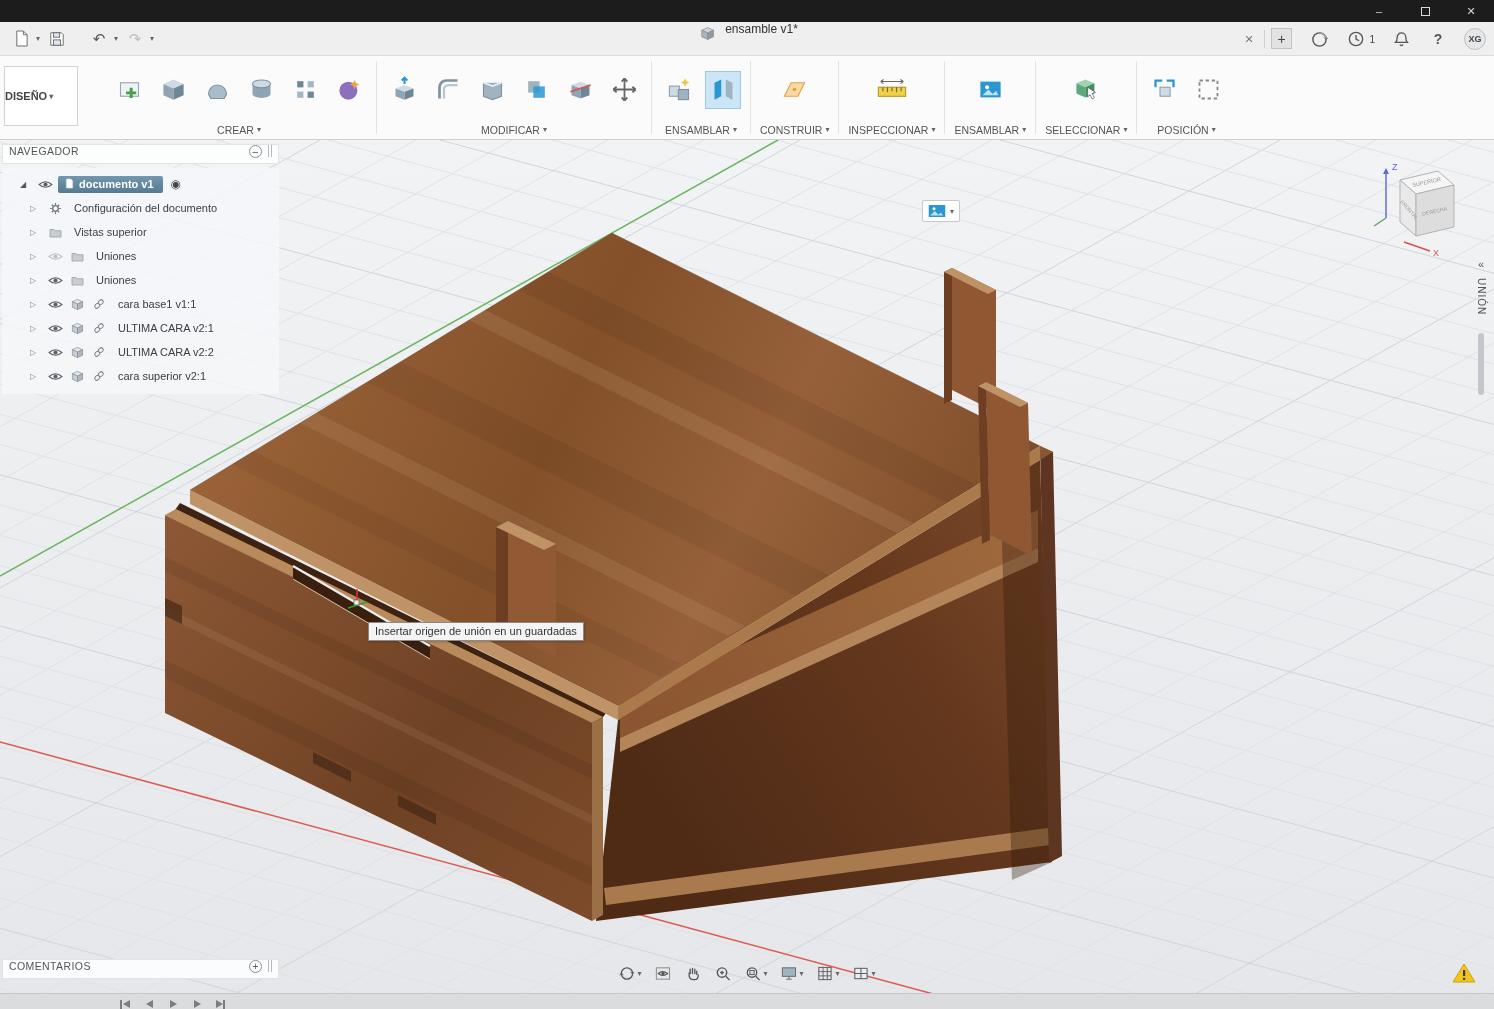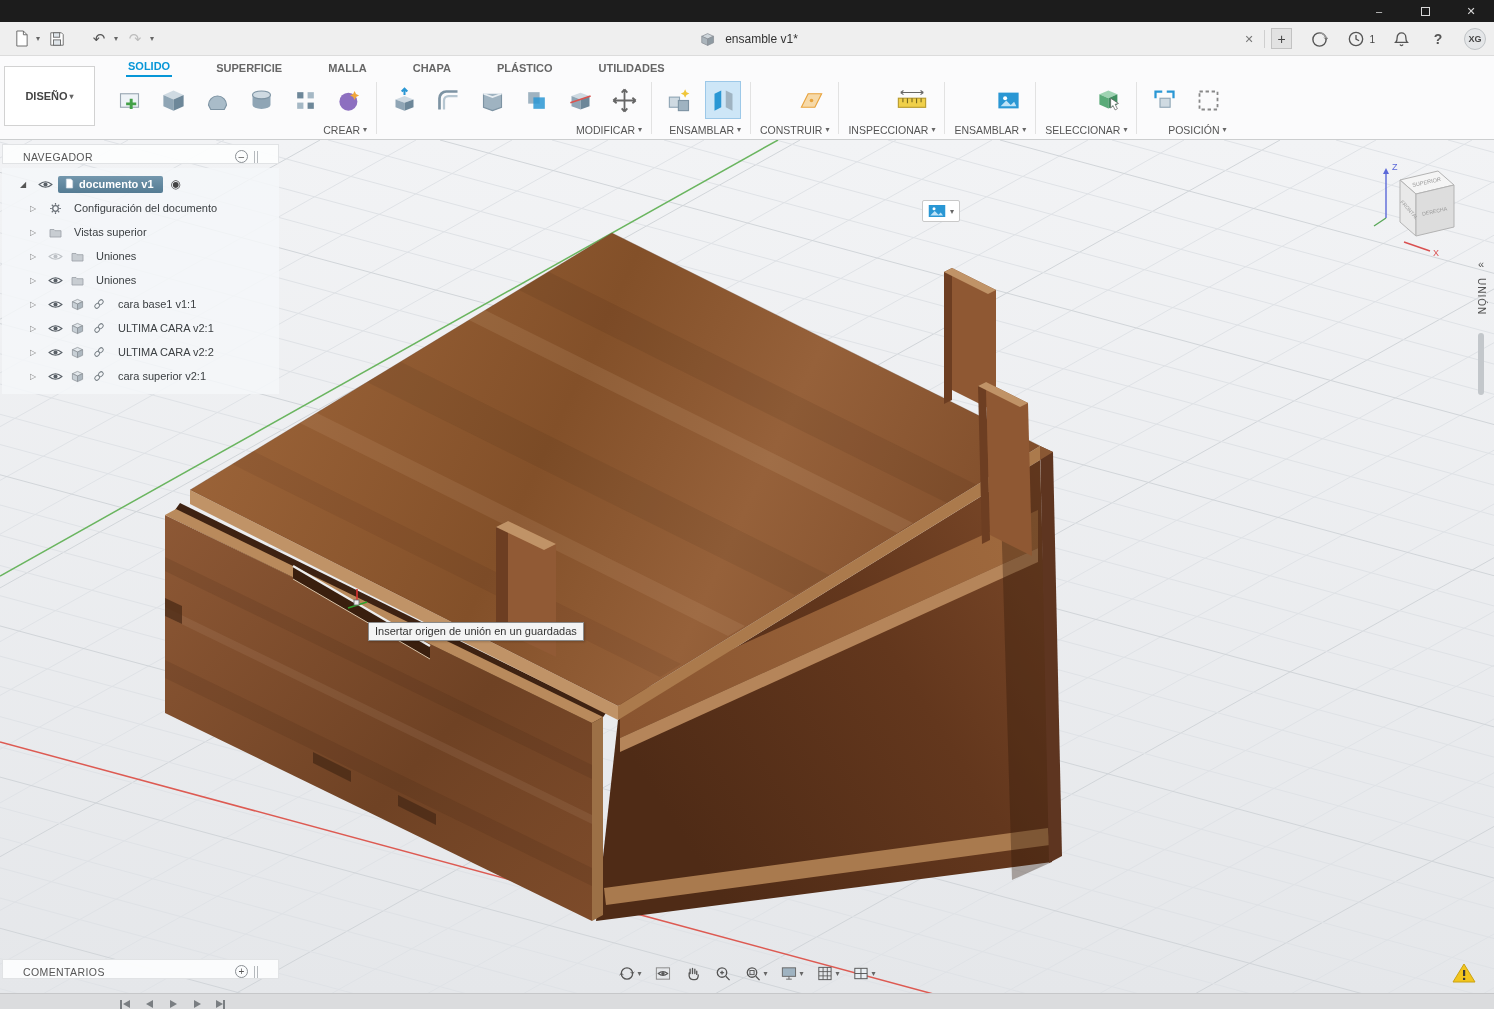--- a/index.html
+++ b/index.html
@@ -13,54 +13,54 @@
   .maxbox { width:9px; height:9px; border:1px solid #d8d8d8; display:inline-block; }
 
   
   .appbar { height:34px; background:#efefef; border-bottom:1px solid #dcdcdc; position:relative; display:flex; align-items:center; }
   .appbar .lefticons { display:flex; align-items:center; gap:6px; padding-left:10px; }
   .ic { display:inline-flex; align-items:center; justify-content:center; width:22px; height:22px; }
   .ic svg { display:block; }
   .tinycaret { font-size:8px; color:#666; margin-left:-2px; }
   .arrowglyph { font-size:15px; color:#555; }
   .arrowglyph.disabled { color:#bdbdbd; }
-  .doc-tab { position:absolute; left:50%; top:0; transform:translateX(-50%); height:34px; display:flex; align-items:center; gap:7px; }
+  .doc-tab { position:absolute; left:50%; top:0; transform:translateX(-50%); height:34px; display:flex; gap:7px; }
   .doc-tab .title { font-size:12px; color:#333; }
   .tab-close { position:absolute; left:1240px; top:8px; width:18px; height:18px; display:flex; align-items:center; justify-content:center; color:#777; font-size:11px; }
   .tab-sep { position:absolute; left:1264px; top:8px; width:1px; height:18px; background:#cfcfcf; }
   .newtab { position:absolute; left:1271px; top:6px; width:21px; height:21px; background:#e2e2e2; border:1px solid #c2c2c2; display:flex; align-items:center; justify-content:center; font-size:14px; color:#444; }
   .appbar .righticons { position:absolute; right:8px; top:0; height:34px; display:flex; align-items:center; gap:15px; }
   .clockwrap { display:flex; align-items:center; gap:2px; }
   .clockbadge { font-size:10px; color:#444; }
   .helpglyph { font-size:14px; font-weight:bold; color:#555; }
   .avatar { width:22px; height:22px; border-radius:50%; background:#e4e6e8; border:1px solid #bfc3c6; display:flex; align-items:center; justify-content:center; font-size:9px; color:#444; font-weight:bold; }
 
   
   .ribbon { height:84px; background:#fbfbfc; border-bottom:1px solid #cccecf; position:relative; }
-  .workspace { position:absolute; left:4px; top:10px; width:91px; height:60px; background:#fff; border:1px solid #d2d2d2; display:flex; align-items:center; justify-content:center; gap:4px; font-weight:bold; color:#444; font-size:11px; }
+  .workspace { position:absolute; left:4px; top:10px; width:74px; height:60px; background:#fff; border:1px solid #d2d2d2; display:flex; align-items:center; gap:4px; font-weight:bold; color:#444; font-size:11px; }
   .ribbon-right { margin-left:100px; height:100%; display:flex; flex-direction:column; }
   .tabrow { height:21px; display:flex; align-items:flex-end; gap:42px; padding-left:26px; font-size:11px; font-weight:bold; color:#666; }
   .rtab { padding:2px 2px 3px 2px; cursor:default; }
   .rtab.active { color:#0696d7; border-bottom:2px solid #0696d7; }
   .groupsrow { flex:1; display:flex; align-items:stretch; padding-left:2px; }
-  .rgroup { display:flex; flex-direction:column; align-items:flex-end; padding:1px 9px 2px 9px; }
+  .rgroup { display:flex; flex-direction:column; align-items:center; padding:1px 9px 2px 9px; }
   .gicons { flex:1; display:flex; align-items:center; gap:8px; }
   .glabel { height:15px; display:flex; align-items:center; gap:3px; font-size:10.5px; color:#555; }
   .gdivider { width:1px; background:#e2e2e2; margin:5px 0; }
   .tile { width:36px; height:38px; display:flex; align-items:center; justify-content:center; border:1px solid transparent; }
   .tile.wide { width:46px; }
   .tile.active { background:#cde6f7; border:1px solid #9cc8e8; }
 
   
   .viewport { position:relative; flex:1; overflow:hidden; }
   .scene { position:absolute; left:0; top:0; }
 
   
   .navigator { position:absolute; left:2px; top:4px; width:277px; }
-  .panel-header { height:20px; background:rgba(252,253,253,0.96); border:1px solid #e1e3e5; display:flex; align-items:flex-end; padding:0 20px; font-size:10.5px; color:#555; letter-spacing:0.4px; }
+  .panel-header { height:20px; background:rgba(252,253,253,0.96); border:1px solid #e1e3e5; display:flex; align-items:flex-start; padding:0 6px; font-size:10.5px; color:#555; letter-spacing:0.4px; }
   .panel-header .ph-title { flex:1; }
   .roundbtn { width:13px; height:13px; border:1px solid #8a8f94; border-radius:50%; display:flex; align-items:center; justify-content:center; font-size:10px; color:#555; line-height:1; }
   .drag-handle { width:4px; height:12px; border-left:1px solid #b5b9bd; border-right:1px solid #b5b9bd; margin-left:6px; }
   .tree { margin-top:4px; background:rgba(244,247,249,0.85); padding:4px 0 6px 0; }
   .trow { height:24px; display:flex; align-items:center; padding-left:10px; }
   .tw { width:22px; font-size:8px; color:#888; text-align:center; flex:none; }
   .tw.exp { color:#555; }
   .ticon { width:22px; display:flex; justify-content:center; flex:none; }
   .tlabel { font-size:11px; color:#3c4043; margin-left:8px; white-space:nowrap; }
   .chip { display:inline-flex; align-items:center; gap:5px; background:linear-gradient(#7397ad,#547b93); border-radius:2px; padding:2px 9px 3px 7px; margin-left:2px; }
@@ -178,28 +178,20 @@
       <span class="avatar">XG</span>
     </div>
   </div>
 
   <div class="ribbon">
     <div class="workspace">
       <span>DISEÑO</span>
       <span class="tinycaret">▾</span>
     </div>
     <div class="ribbon-right">
-      <div class="tabrow">
-        <span class="rtab active">SOLIDO</span>
-        <span class="rtab">SUPERFICIE</span>
-        <span class="rtab">MALLA</span>
-        <span class="rtab">CHAPA</span>
-        <span class="rtab">PLÁSTICO</span>
-        <span class="rtab">UTILIDADES</span>
-      </div>
 
       <div class="groupsrow">
 
         <div class="rgroup">
           <div class="gicons">
             <span class="tile">
                 <svg width="27" height="27" viewBox="0 0 24 24">
                   <rect x="4" y="6" width="16" height="12" fill="#eef3f7" stroke="#9aa7b2"></rect>
                   <path d="M9 15 h9 M13.5 10.5 v9" stroke="#43a047" stroke-width="2.6"></path>
                 </svg>

